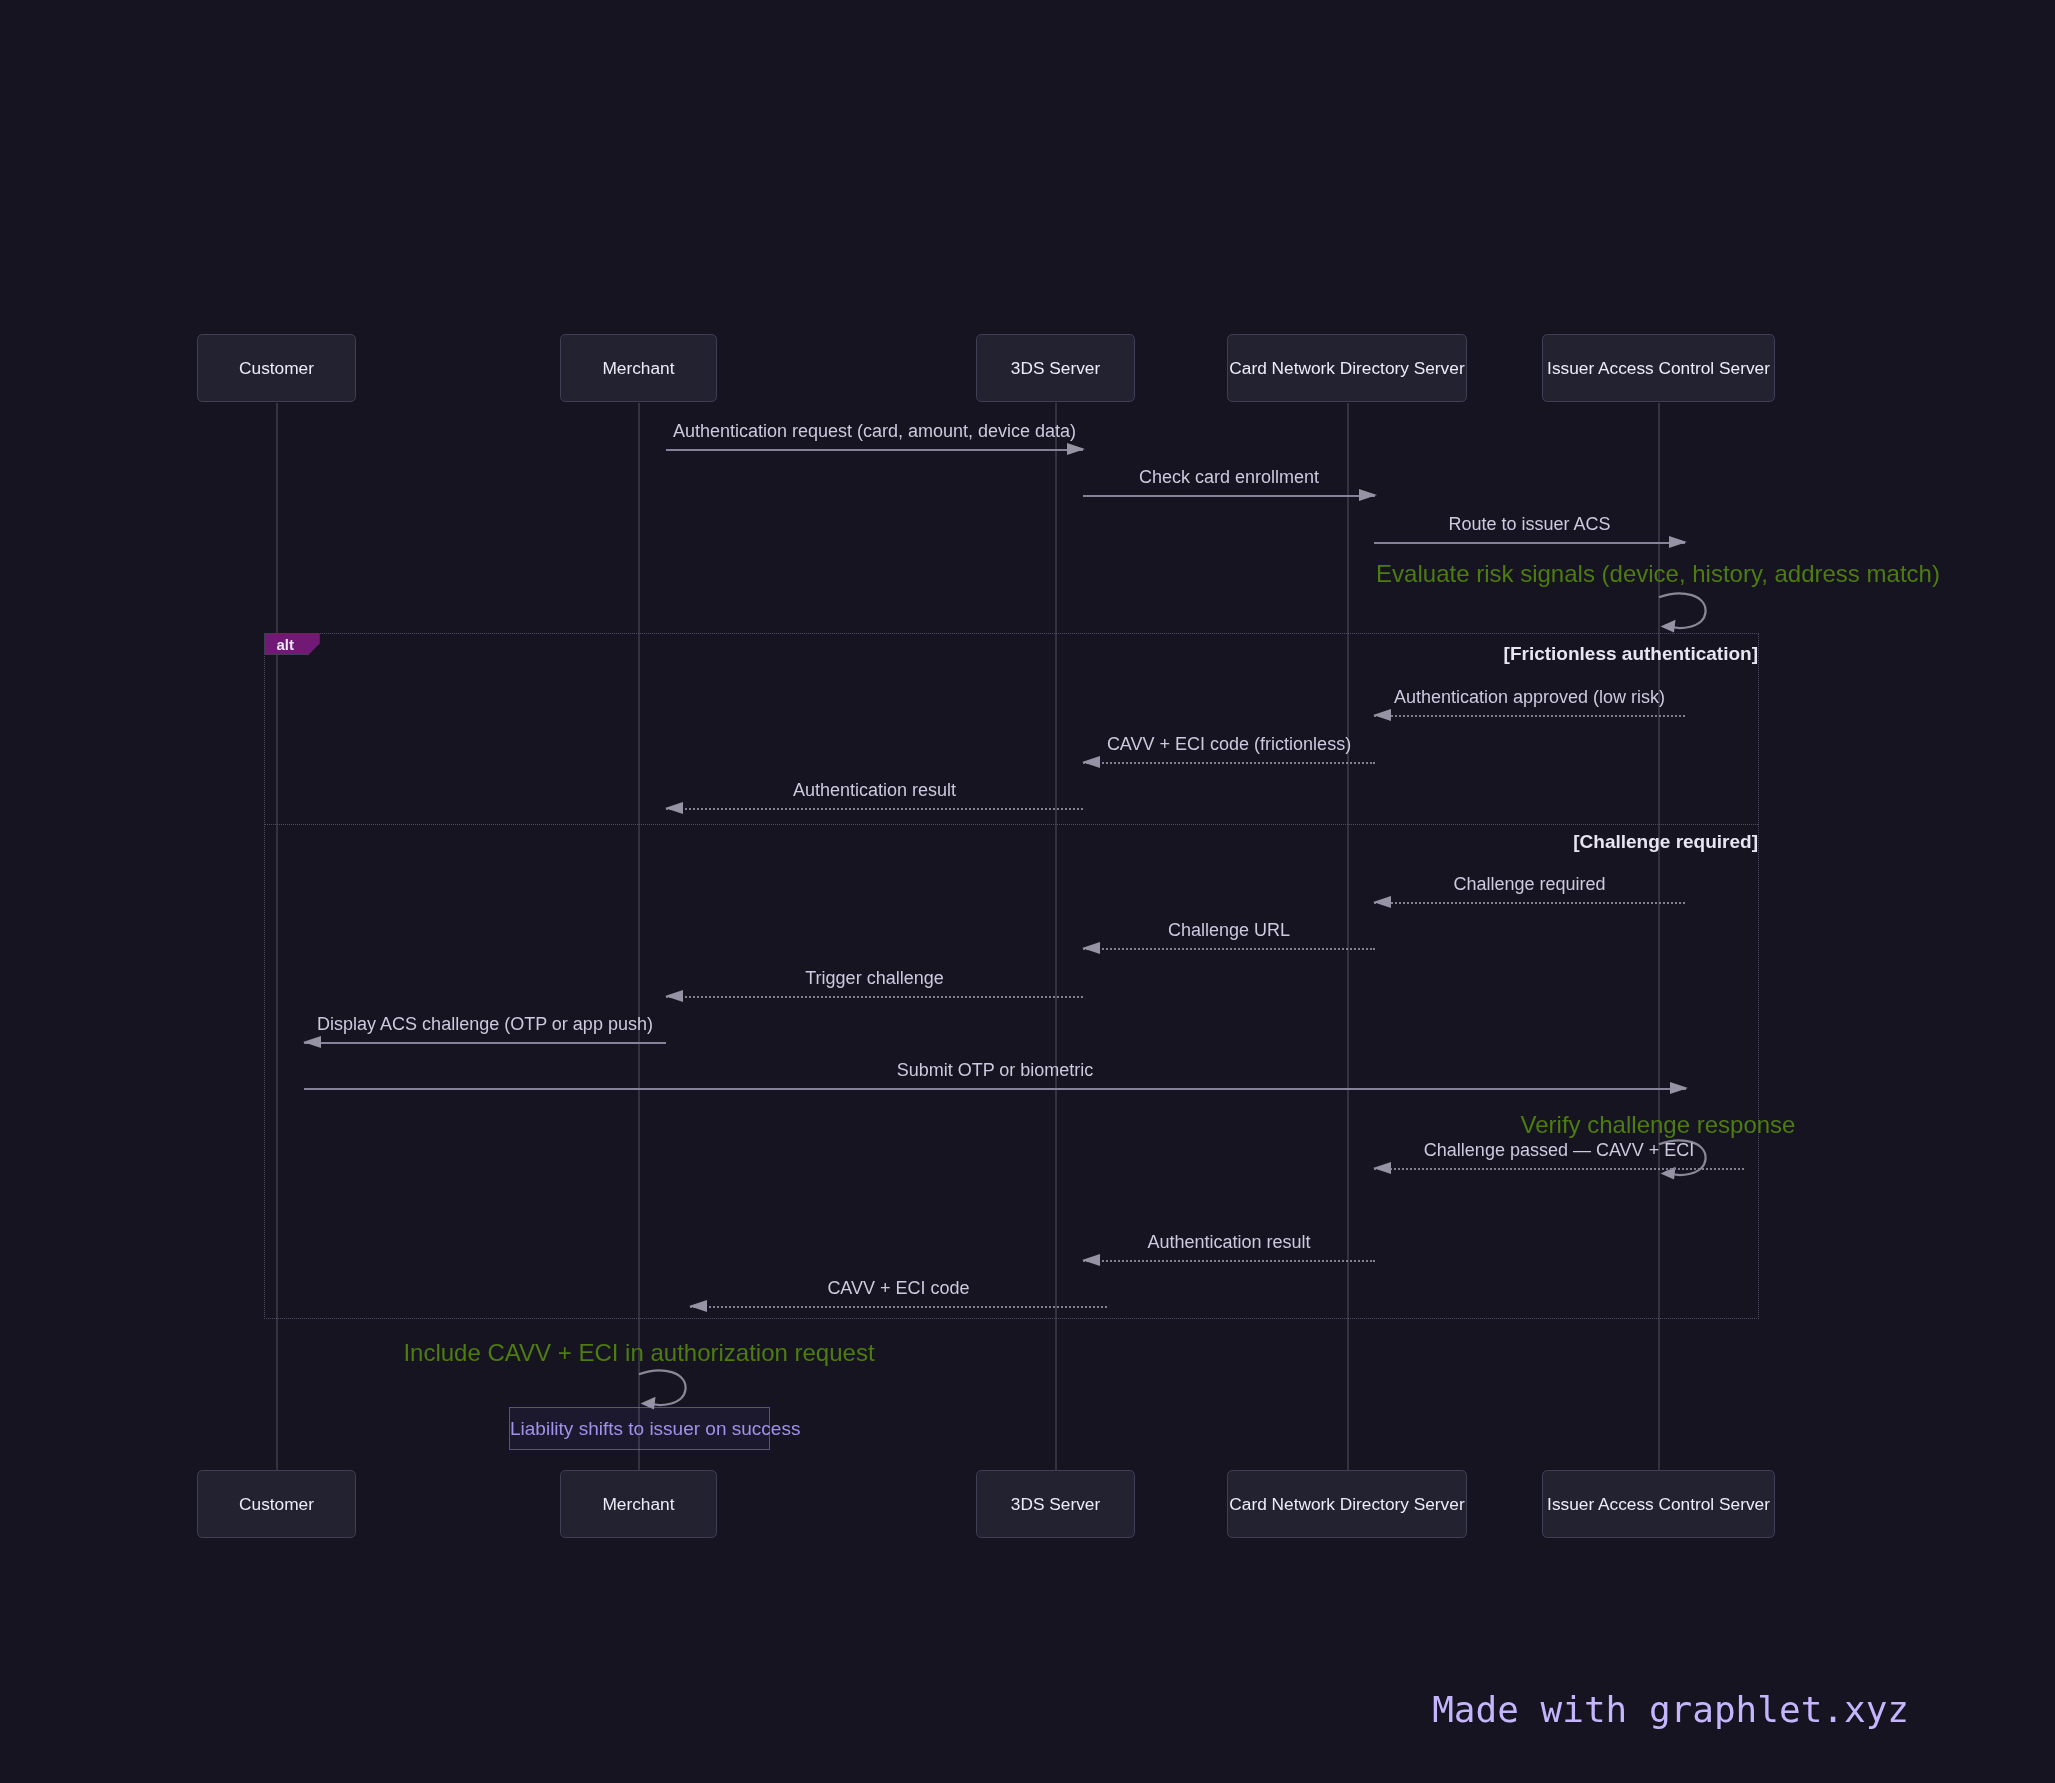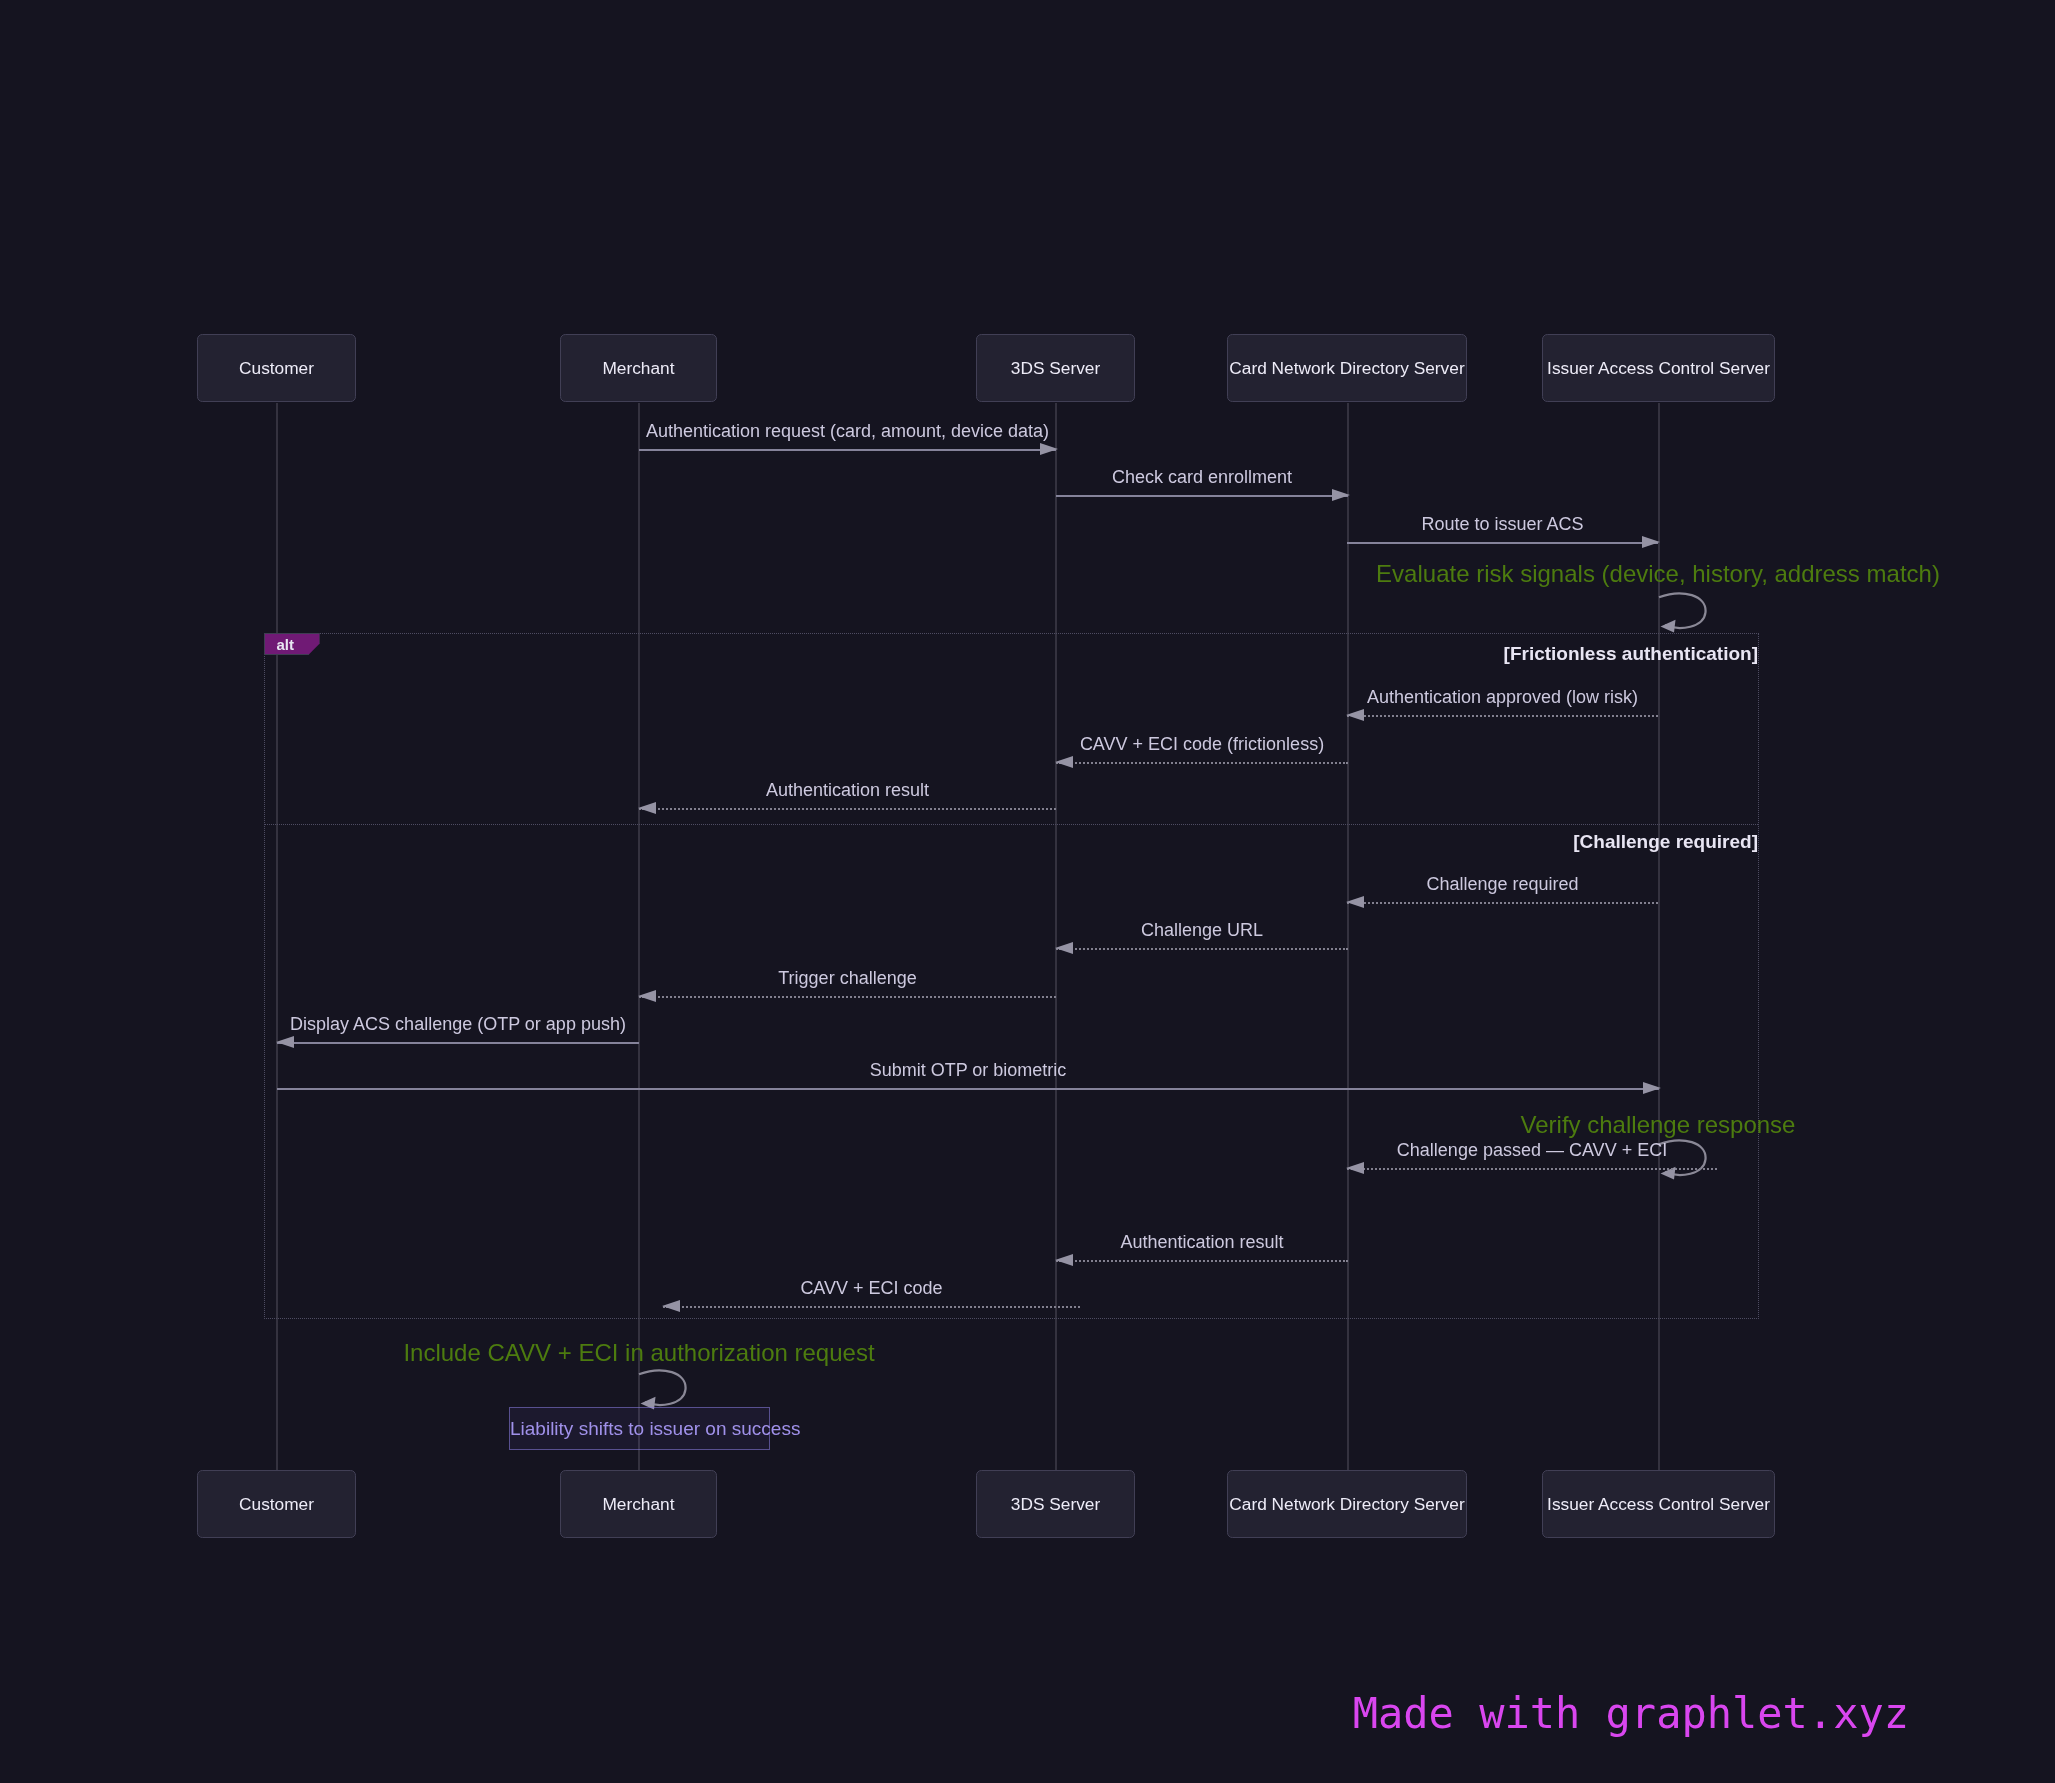--- a/index.html
+++ b/index.html
@@ -22,21 +22,21 @@
   }
   
   .actor{
     position:absolute;height:68px;
     background:#232231;border:1.5px solid #413f55;border-radius:5.3px;
     box-sizing:border-box;
     display:flex;align-items:center;justify-content:center;
     color:#eeecf8;font-size:17.3px;white-space:nowrap;
   }
   
-  .msg{position:absolute;}
+  .msg{position:absolute;margin-left:27px;}
   .msg-label{
     position:relative;
     text-align:center;color:#cdc9df;font-size:18px;
     height:25.5px;line-height:25.5px;white-space:nowrap;
   }
   .msg-line{position:relative;height:0;margin-top:4.5px;}
   .msg-line.solid{border-top:2.3px solid #85839a;}
   .msg-line.dashed{border-top:2.3px dotted #82808f;}
   .head{
     position:absolute;width:0;height:0;top:-8.3px;
@@ -83,21 +83,21 @@
     position:absolute;left:509px;top:1407px;width:261px;height:43px;
     background:rgba(124,97,245,0.07);
     border:0.8px solid rgba(139,125,226,0.55);
     box-sizing:border-box;
     display:flex;align-items:center;
     color:#a091ea;font-size:19px;white-space:nowrap;
   }
   .footer{
     position:absolute;right:147px;top:1689px;
     font-family:"DejaVu Sans Mono", monospace;
-    font-size:42px;color:#d946ef;white-space:nowrap;
+    font-size:36px;color:#c4b5fd;white-space:nowrap;
   }
 </style>
 </head>
 <body>
 
 <div id="canvas">
 
 
   <div class="lifeline" style="left:276px;"></div>
   <div class="lifeline" style="left:638px;"></div>

